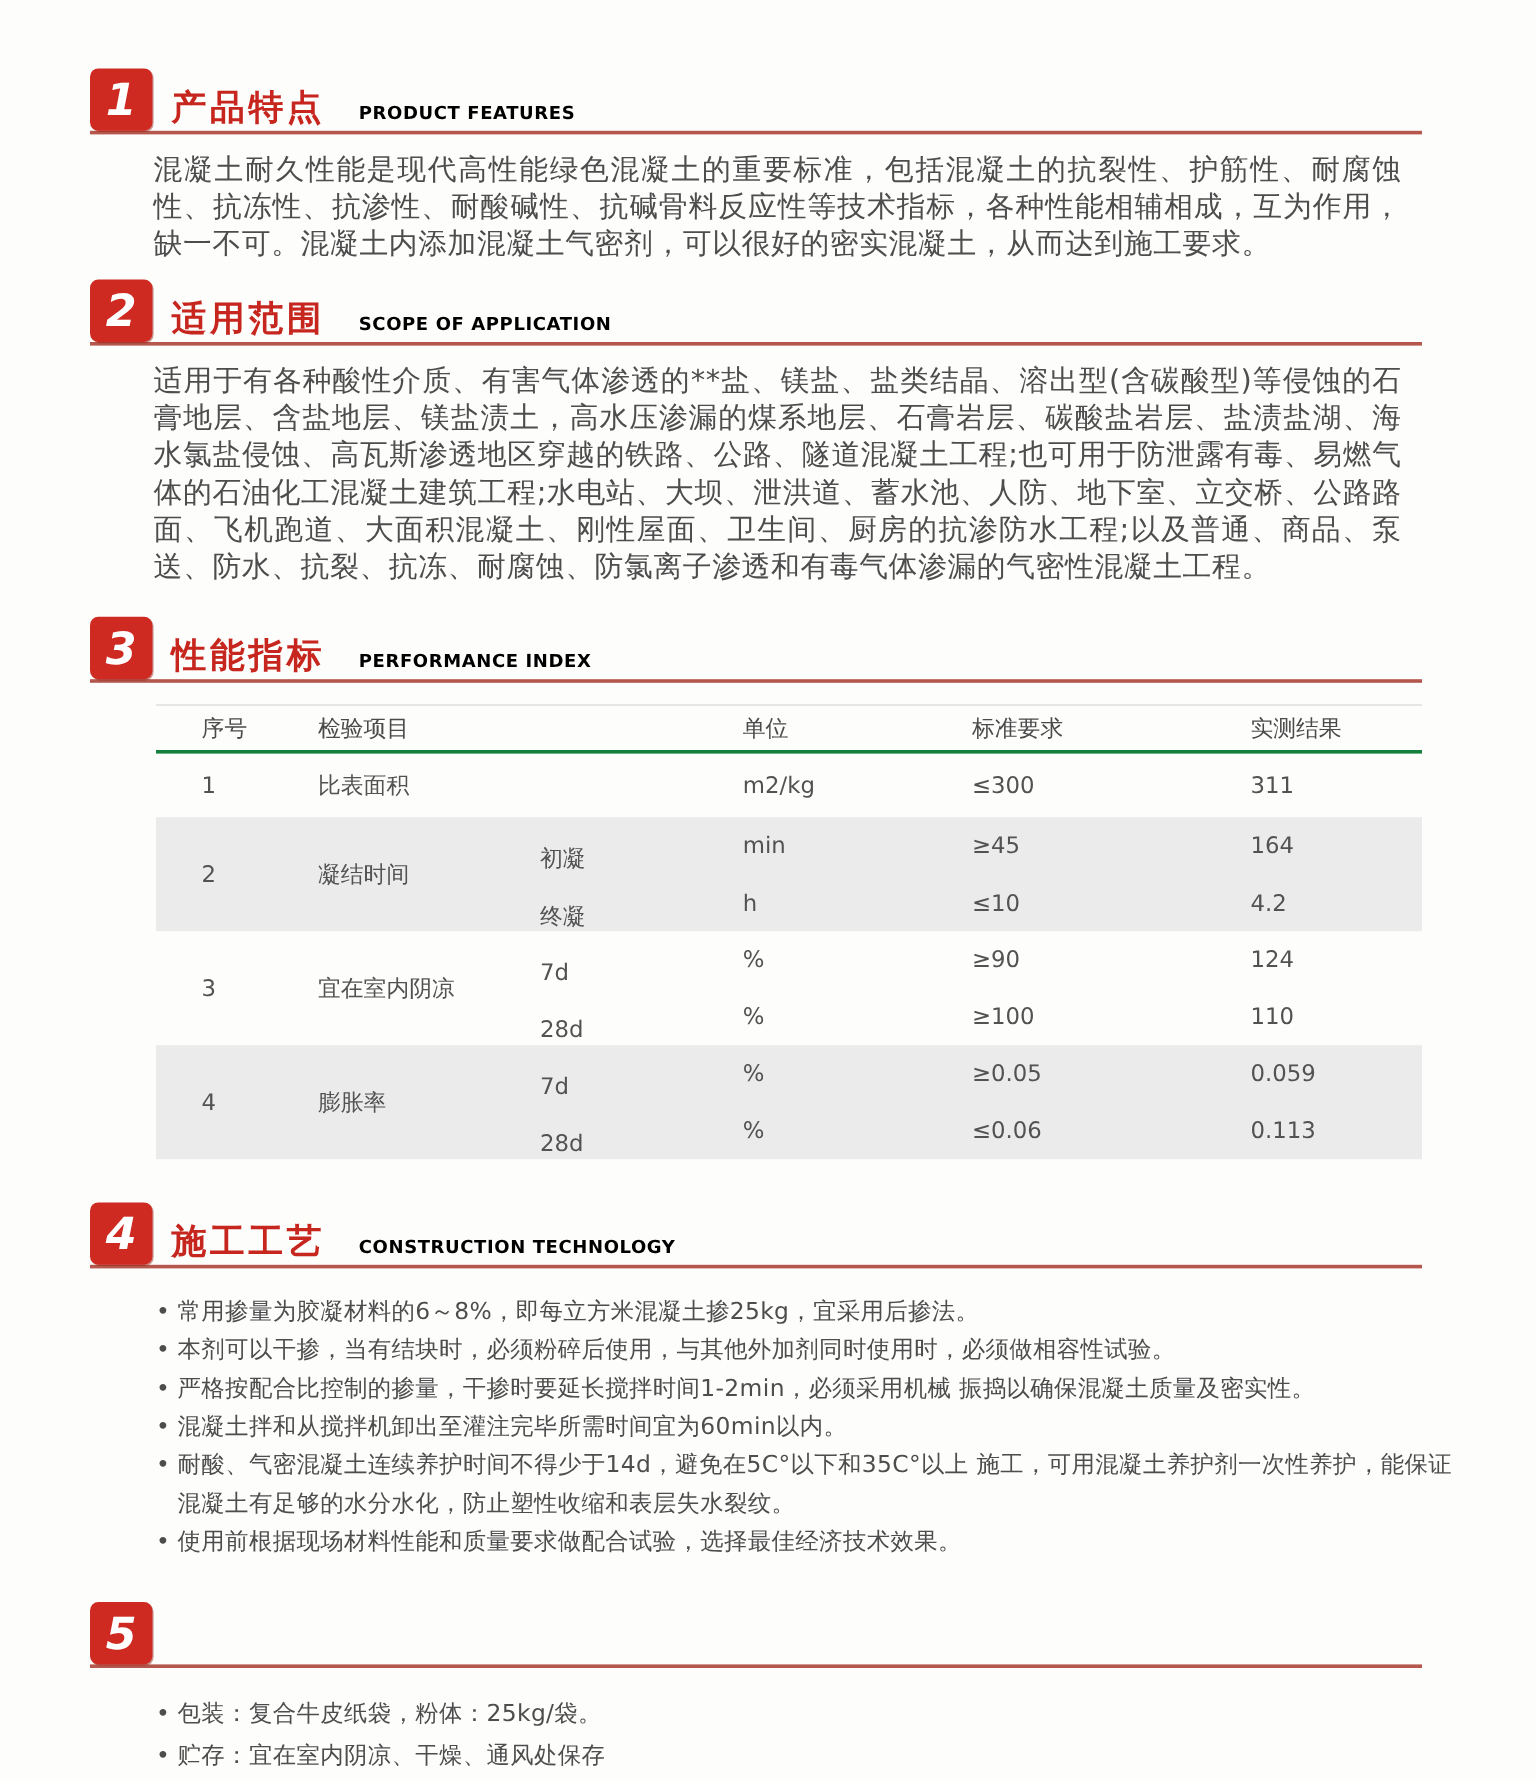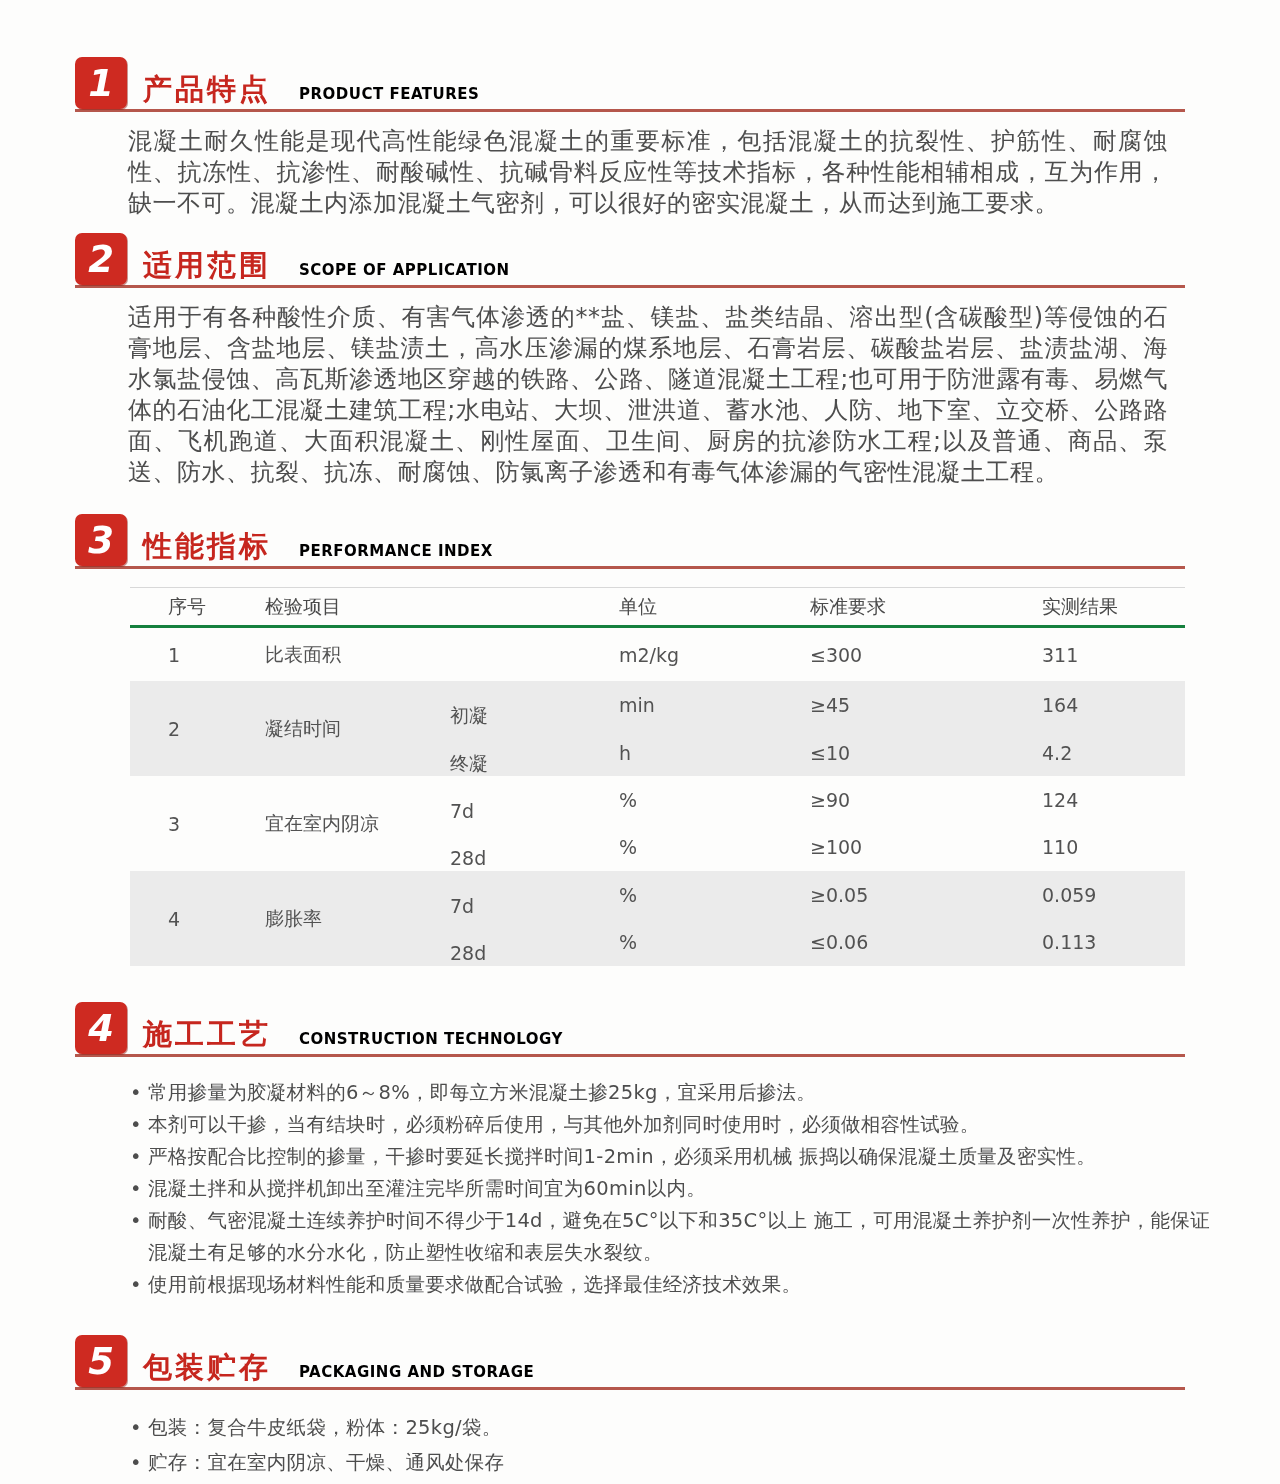--- a/index.html
+++ b/index.html
@@ -228,24 +228,20 @@
           <span class="btext">耐酸、气密混凝土连续养护时间不得少于14d，避免在5C°以下和35C°以上 施工，可用混凝土养护剂一次性养护，能保证混凝土有足够的水分水化，防止塑性收缩和表层失水裂纹。</span>
         </div>
       <div class="bullet">
           <span class="dot">•</span>
           <span class="btext">使用前根据现场材料性能和质量要求做配合试验，选择最佳经济技术效果。</span>
         </div>
     </div>
 
     <div class="sec-header sec5">
       <div class="badge">5</div>
-      <div class="sec-titles">
-        <span class="title-zh">包装贮存</span>
-        <span class="title-en">PACKAGING AND STORAGE</span>
-      </div>
     </div>
     <div class="bullets b5">
       <div class="bullet">
           <span class="dot">•</span>
           <span class="btext">包装：复合牛皮纸袋，粉体：25kg/袋。</span>
         </div>
       <div class="bullet">
           <span class="dot">•</span>
           <span class="btext">贮存：宜在室内阴凉、干燥、通风处保存</span>
         </div>

